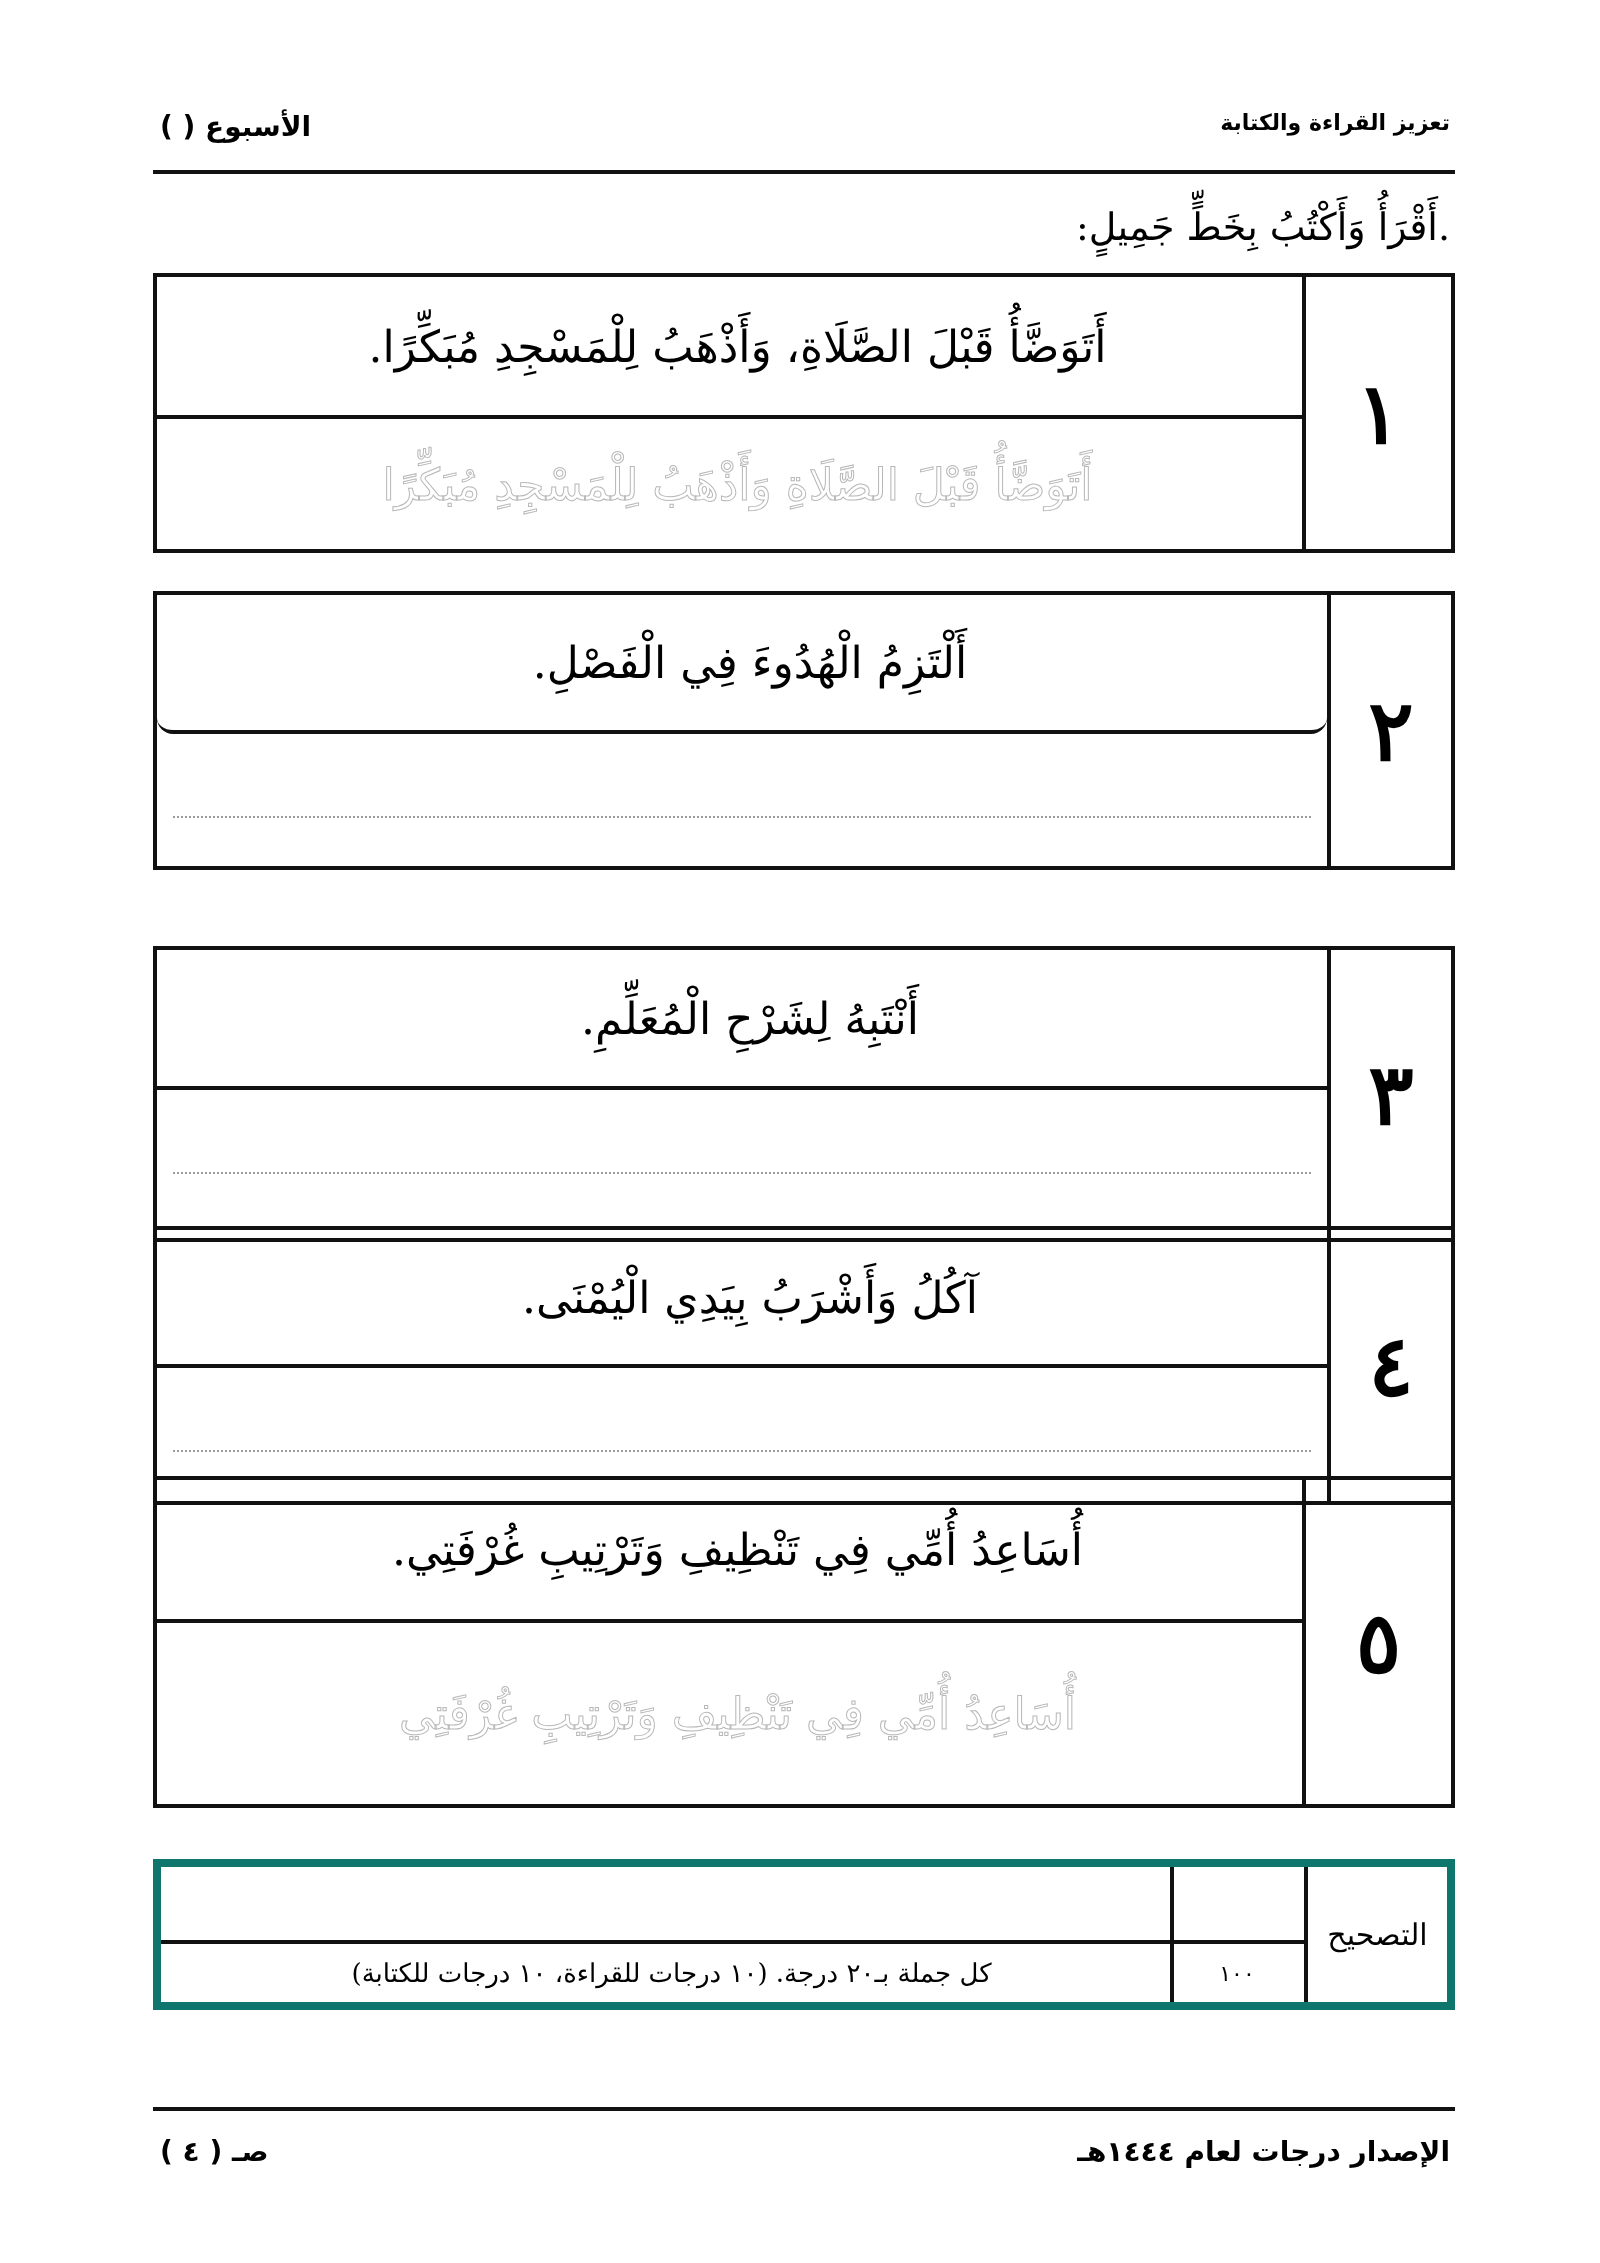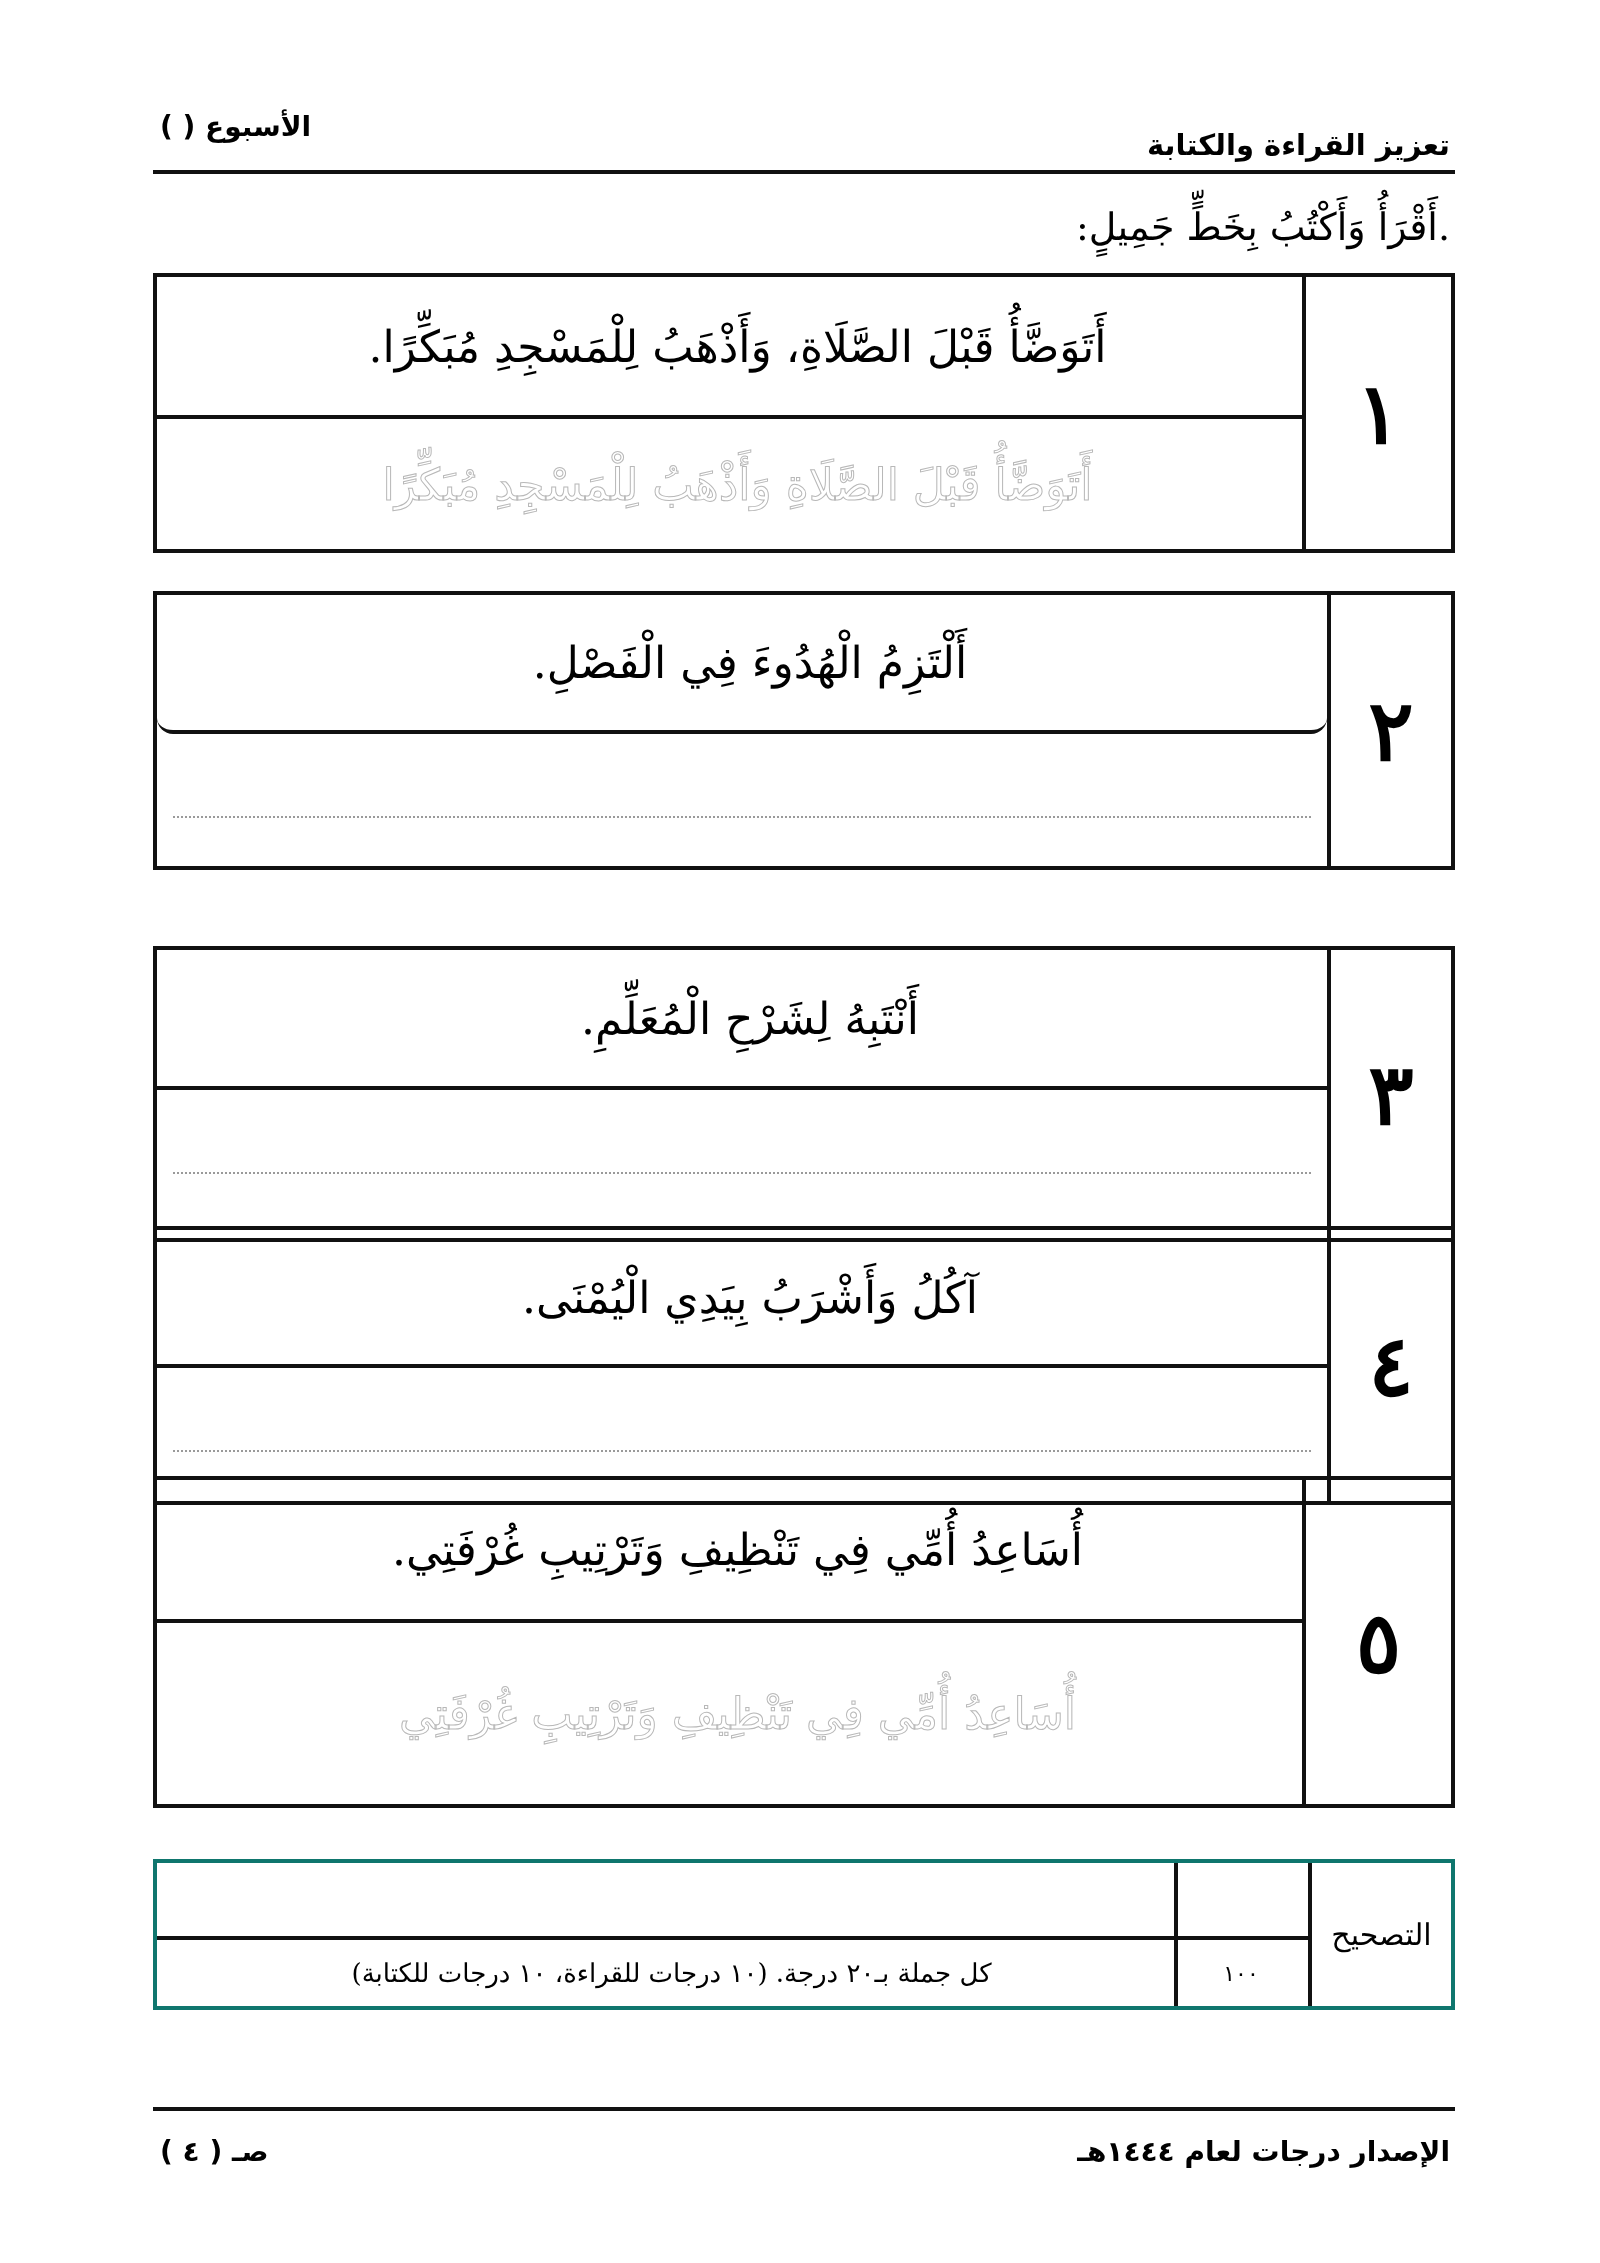--- a/index.html
+++ b/index.html
@@ -1,37 +1,37 @@
 <!DOCTYPE html>
 <html><head>
 <meta charset="utf-8">
 <style>
   * { box-sizing: border-box; margin: 0; padding: 0; }
   html, body { width: 1600px; height: 2263px; background: #ffffff; overflow: hidden; }
   body { position: relative; font-family: "DejaVu Sans", sans-serif; color: #000; }
 
   .abs { position: absolute; }
 
-  .hdr-title { right: 150px; top: 128px; font-size: 29px; font-weight: bold; direction: rtl; white-space: nowrap; }
+  .hdr-title { right: 150px; top: 110px; font-size: 22px; font-weight: bold; direction: rtl; white-space: nowrap; }
   .hdr-week { left: 160px; top: 110px; font-size: 28px; font-weight: bold; direction: rtl; white-space: nowrap; }
   .rule { height: 4px; background: #111; left: 153px; width: 1302px; }
 
   .instruction { right: 150px; top: 205px; font-size: 38px; direction: rtl; white-space: nowrap; font-family: "DejaVu Serif", serif; }
 
   .box { position: absolute; left: 153px; width: 1302px; border: 4px solid #111; }
   .numcol { position: absolute; top: 0; bottom: 0; right: 0; border-left: 4px solid #111;
             display: flex; align-items: center; justify-content: center; font-size: 84px; font-weight: bold; font-family: "DejaVu Serif", serif; }
   .rowtop, .rowbot { position: absolute; left: 0; display: flex; align-items: center; justify-content: center; direction: rtl; padding-left: 16px; }
   .rowtop { top: 0; border-bottom: 4px solid #111; }
   .sentence { font-size: 44px; font-family: "DejaVu Serif", serif; white-space: nowrap; }
   .trace { font-size: 44px; font-family: "DejaVu Serif", serif; white-space: nowrap; color: transparent;
            -webkit-text-stroke: 1px #b8b8b8; }
   .dotline { position: absolute; left: 16px; right: 16px; border-top: 2px dotted #9a9a9a; }
 
-  .score { position: absolute; left: 153px; top: 1859px; width: 1302px; height: 151px; border: 4px solid #0f766e; }
+  .score { position: absolute; left: 153px; top: 1859px; width: 1302px; height: 151px; border: 8px solid #0f766e; }
   .score .label { position: absolute; right: 0; top: 0; bottom: 0; width: 143px; border-left: 4px solid #111;
                   display: flex; align-items: center; justify-content: center; font-size: 30px; font-family: "DejaVu Serif", serif; }
   .score .mid { position: absolute; right: 143px; top: 0; bottom: 0; width: 134px; border-left: 4px solid #111; }
   .score .hline { position: absolute; left: 0; right: 143px; top: 73px; border-top: 4px solid #111; }
   .score .total { position: absolute; right: 143px; width: 134px; top: 77px; bottom: 0; display: flex; align-items: center; justify-content: center; font-size: 22px; }
   .score .note { position: absolute; left: 0; right: 277px; top: 77px; bottom: 0; display: flex; align-items: center; justify-content: center; direction: rtl; font-size: 26px; font-family: "DejaVu Serif", serif; white-space: nowrap; margin-left: 12px; }
 
   .ftr-left { left: 160px; top: 2135px; font-size: 28px; font-weight: bold; direction: rtl; white-space: nowrap; }
   .ftr-right { right: 150px; top: 2135px; font-size: 28px; font-weight: bold; direction: rtl; white-space: nowrap; }
 </style>

